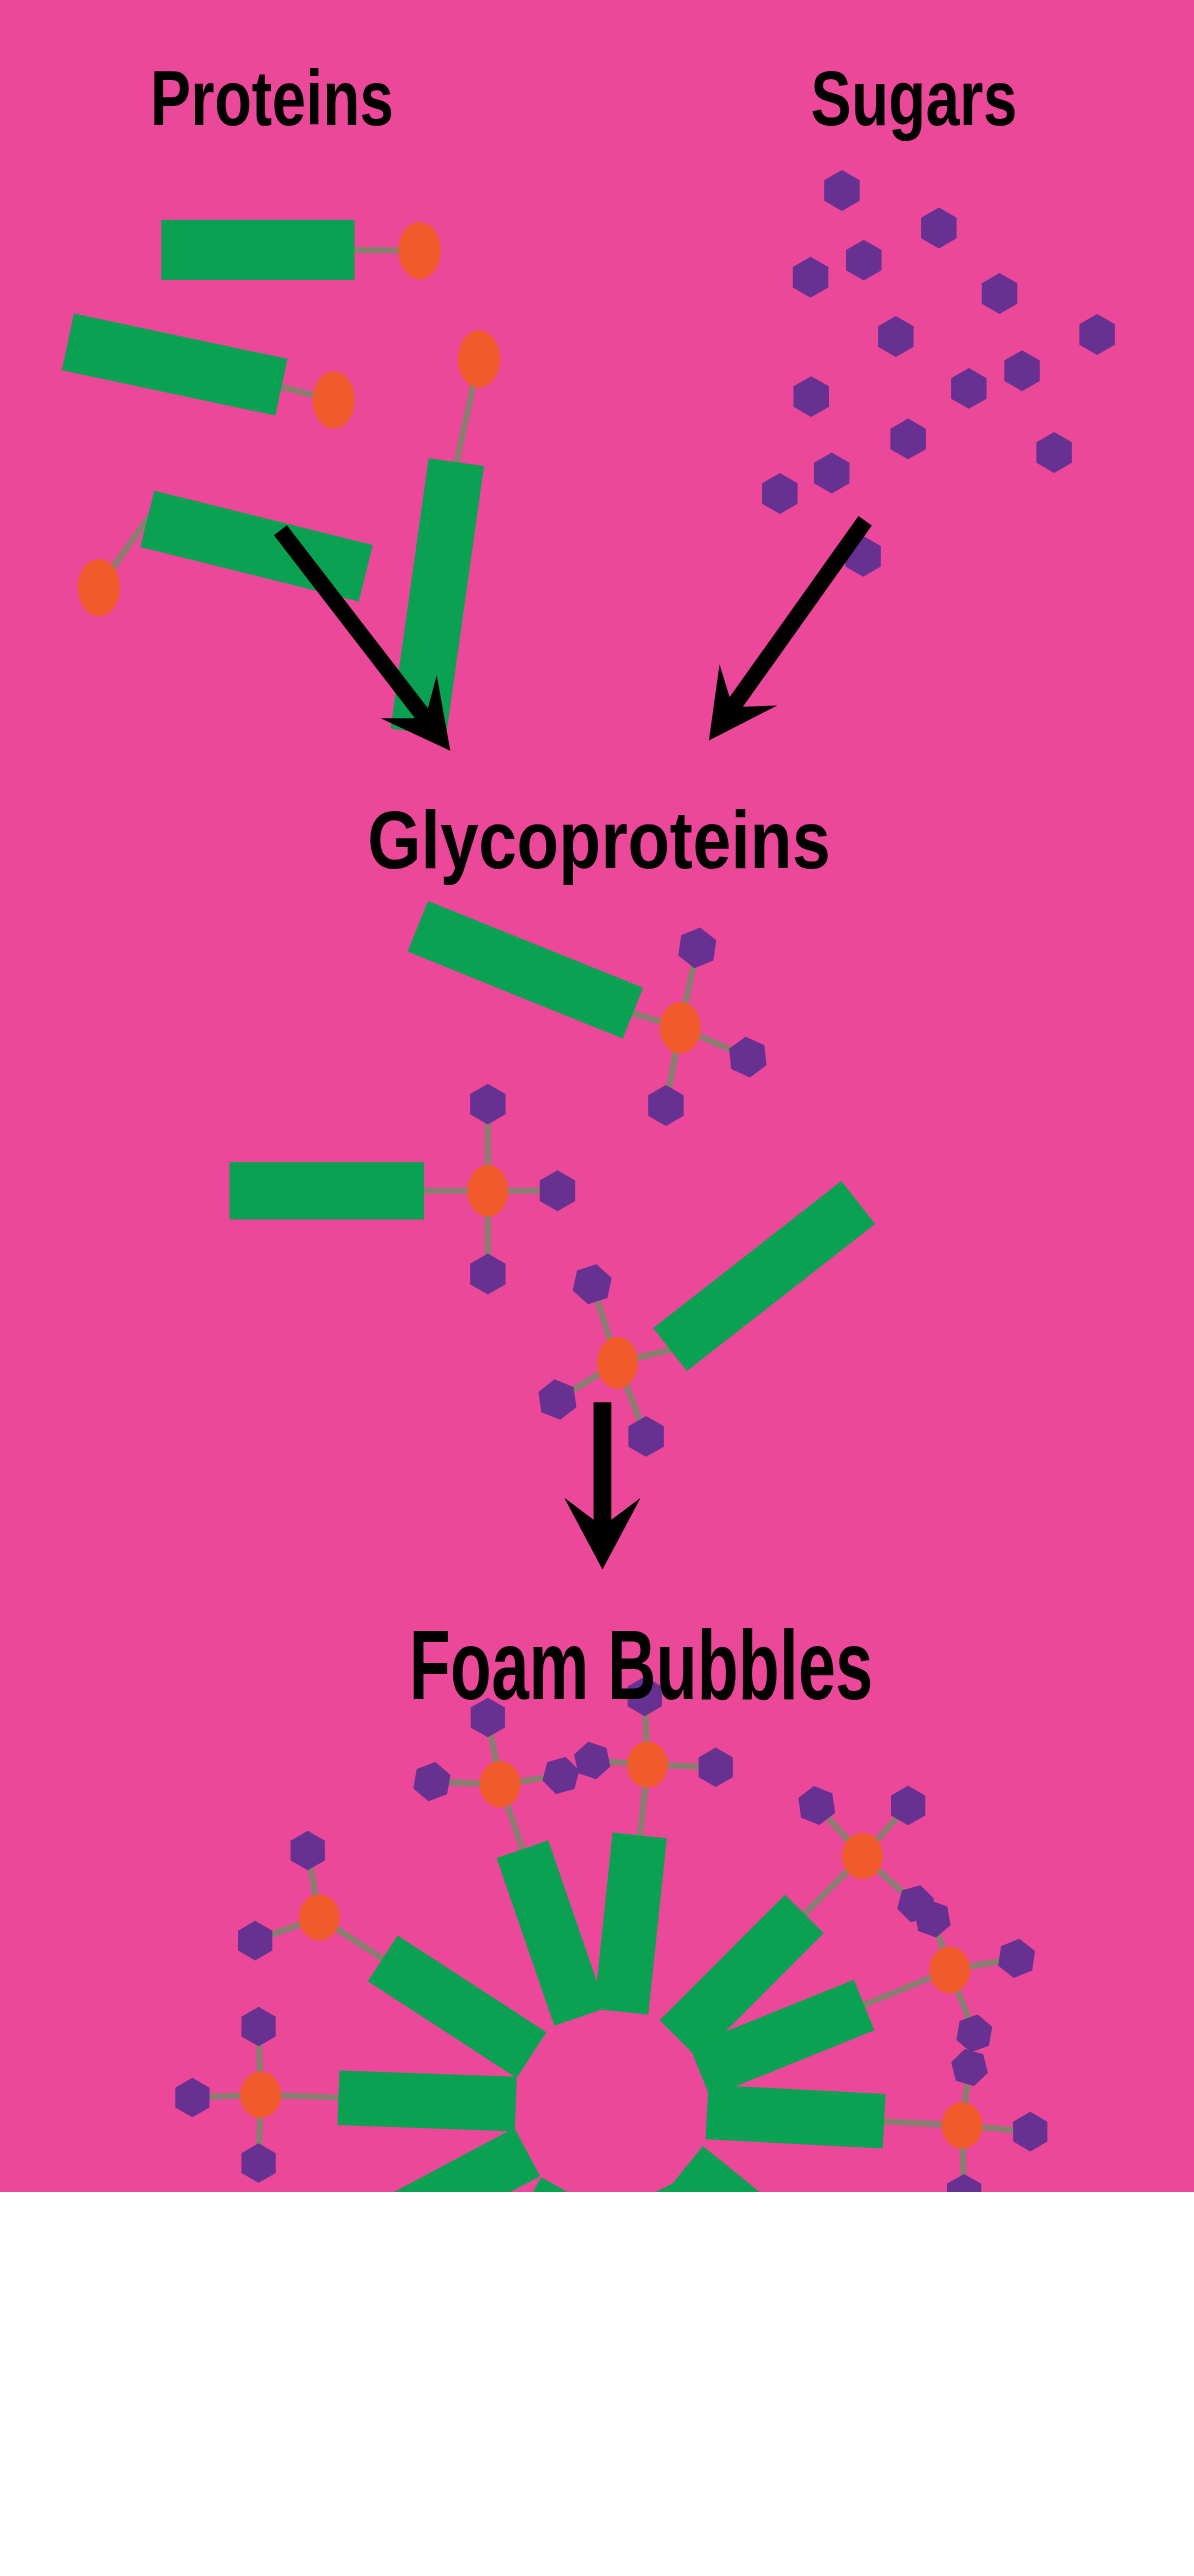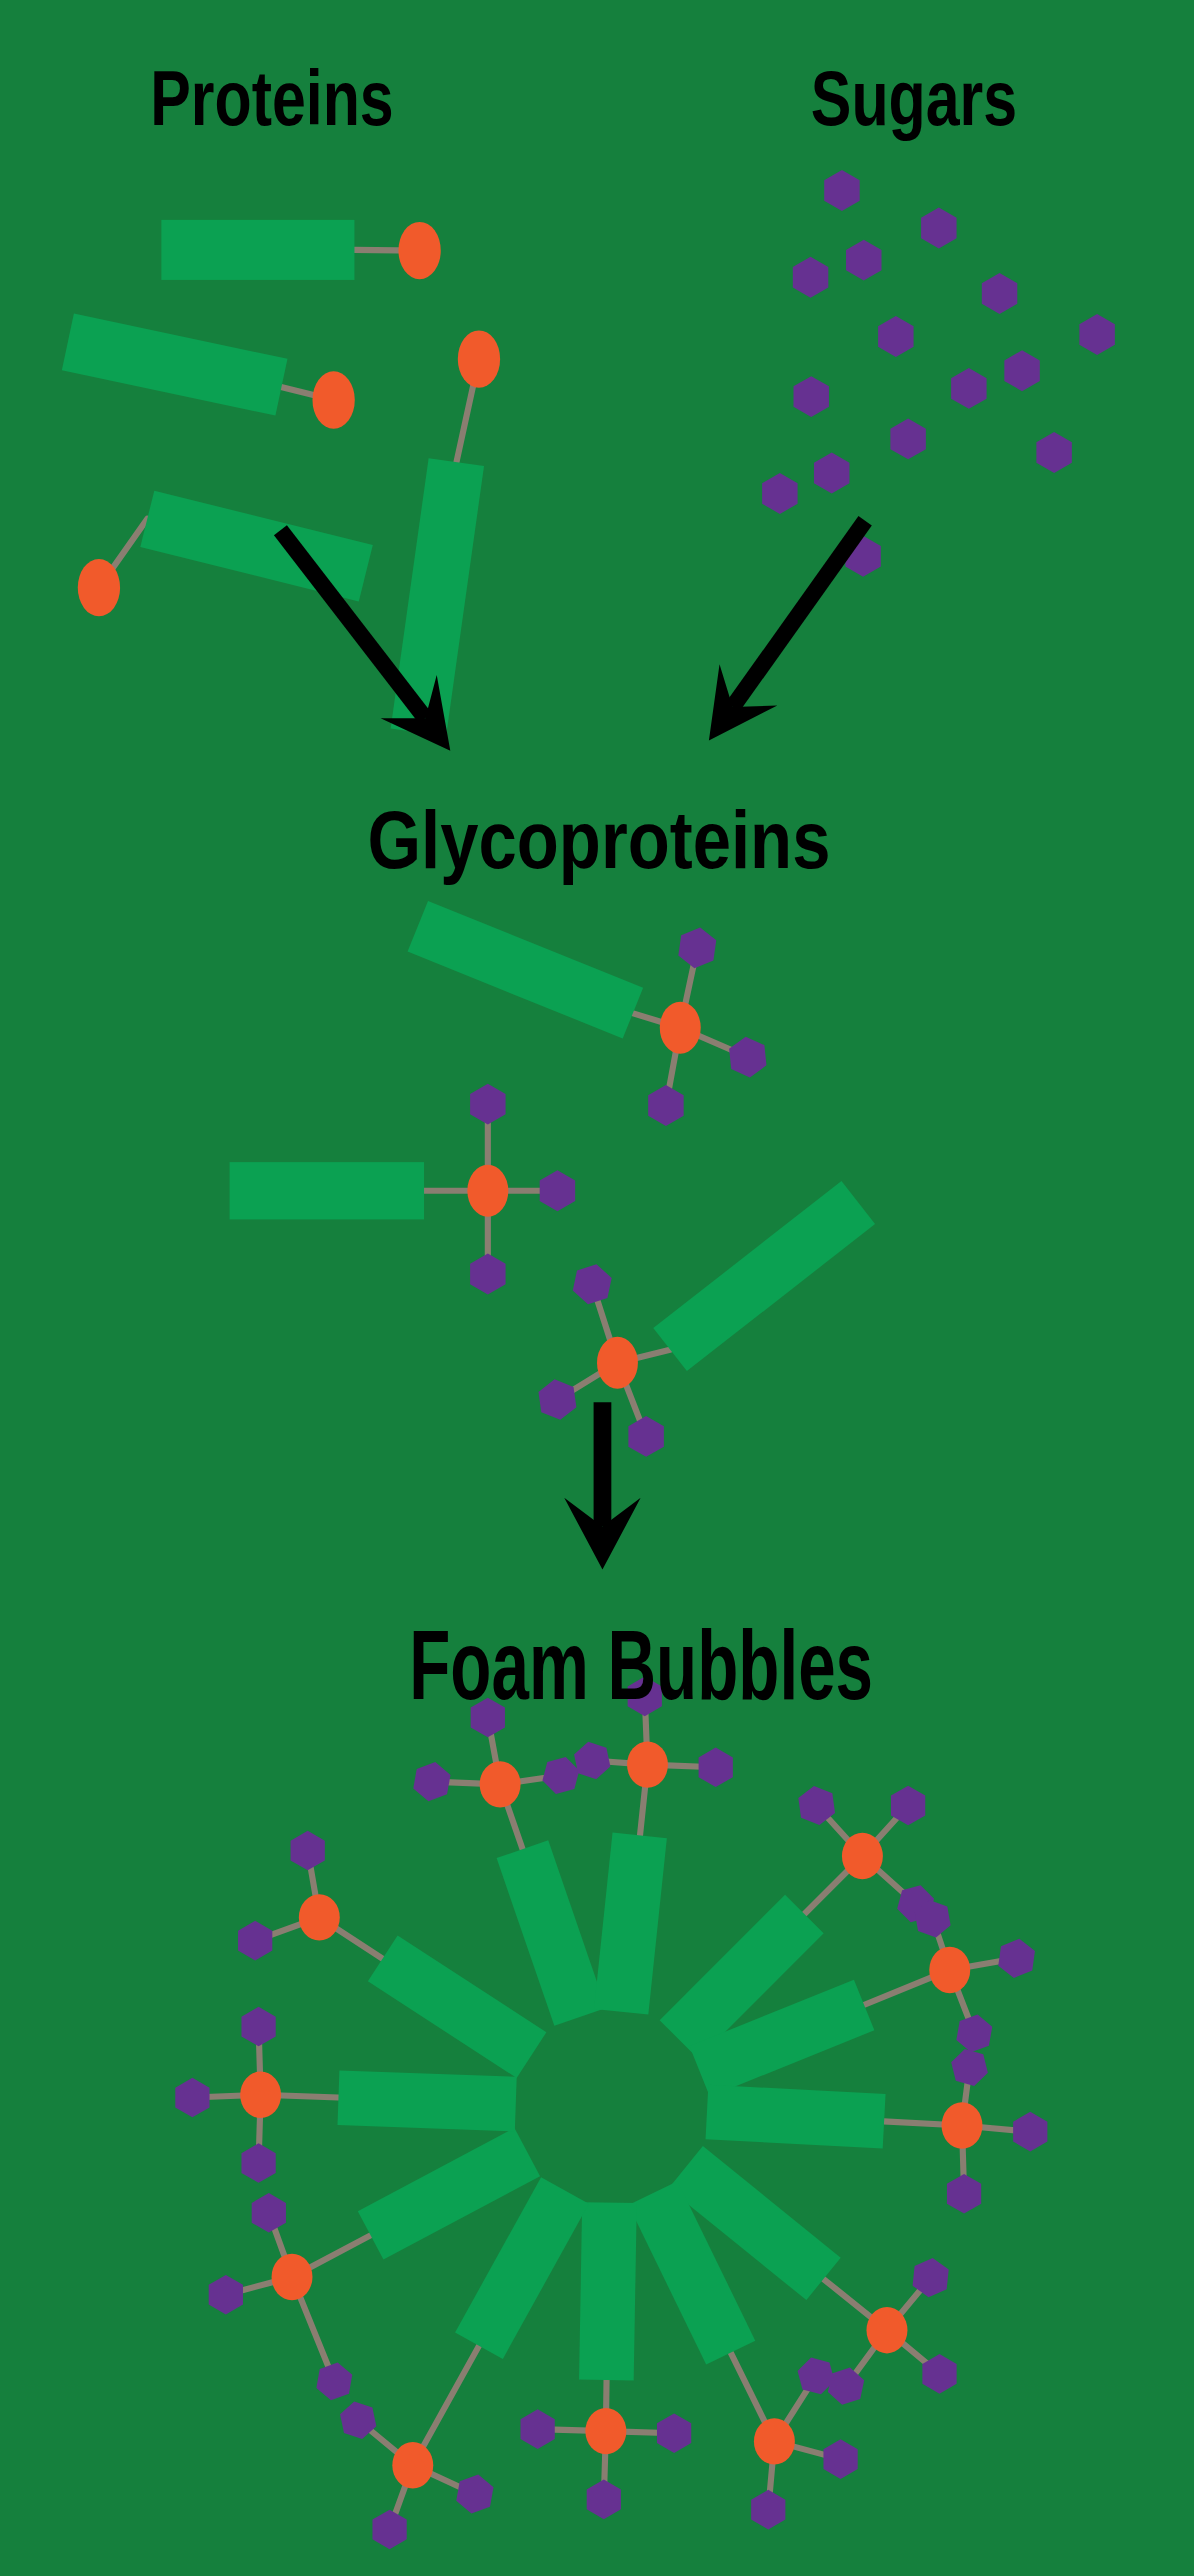--- a/index.html
+++ b/index.html
@@ -1,16 +1,16 @@
 <!DOCTYPE html>
 <html style="font-size:11px"><head>
 <meta charset="utf-8">
 <style>
   html,body{margin:0;padding:0;background:#ffffff;}
-  #stage{position:relative;width:1194px;height:2576px;background:#15803d;overflow:hidden;
+  #stage{position:relative;width:1194px;height:2192px;background:#ec4899;overflow:hidden;
          font-family:"Liberation Sans", sans-serif;}
   .title{position:absolute;width:614px;text-align:center;font-weight:bold;color:#000;
          line-height:1;white-space:nowrap;}
   #diagram-svg{position:absolute;left:0;top:0;}
 </style>
 </head>
 <body>
 
 <div id="stage">
   <svg id="diagram-svg" width="1194" height="2576" viewBox="0 0 1750 3775">

